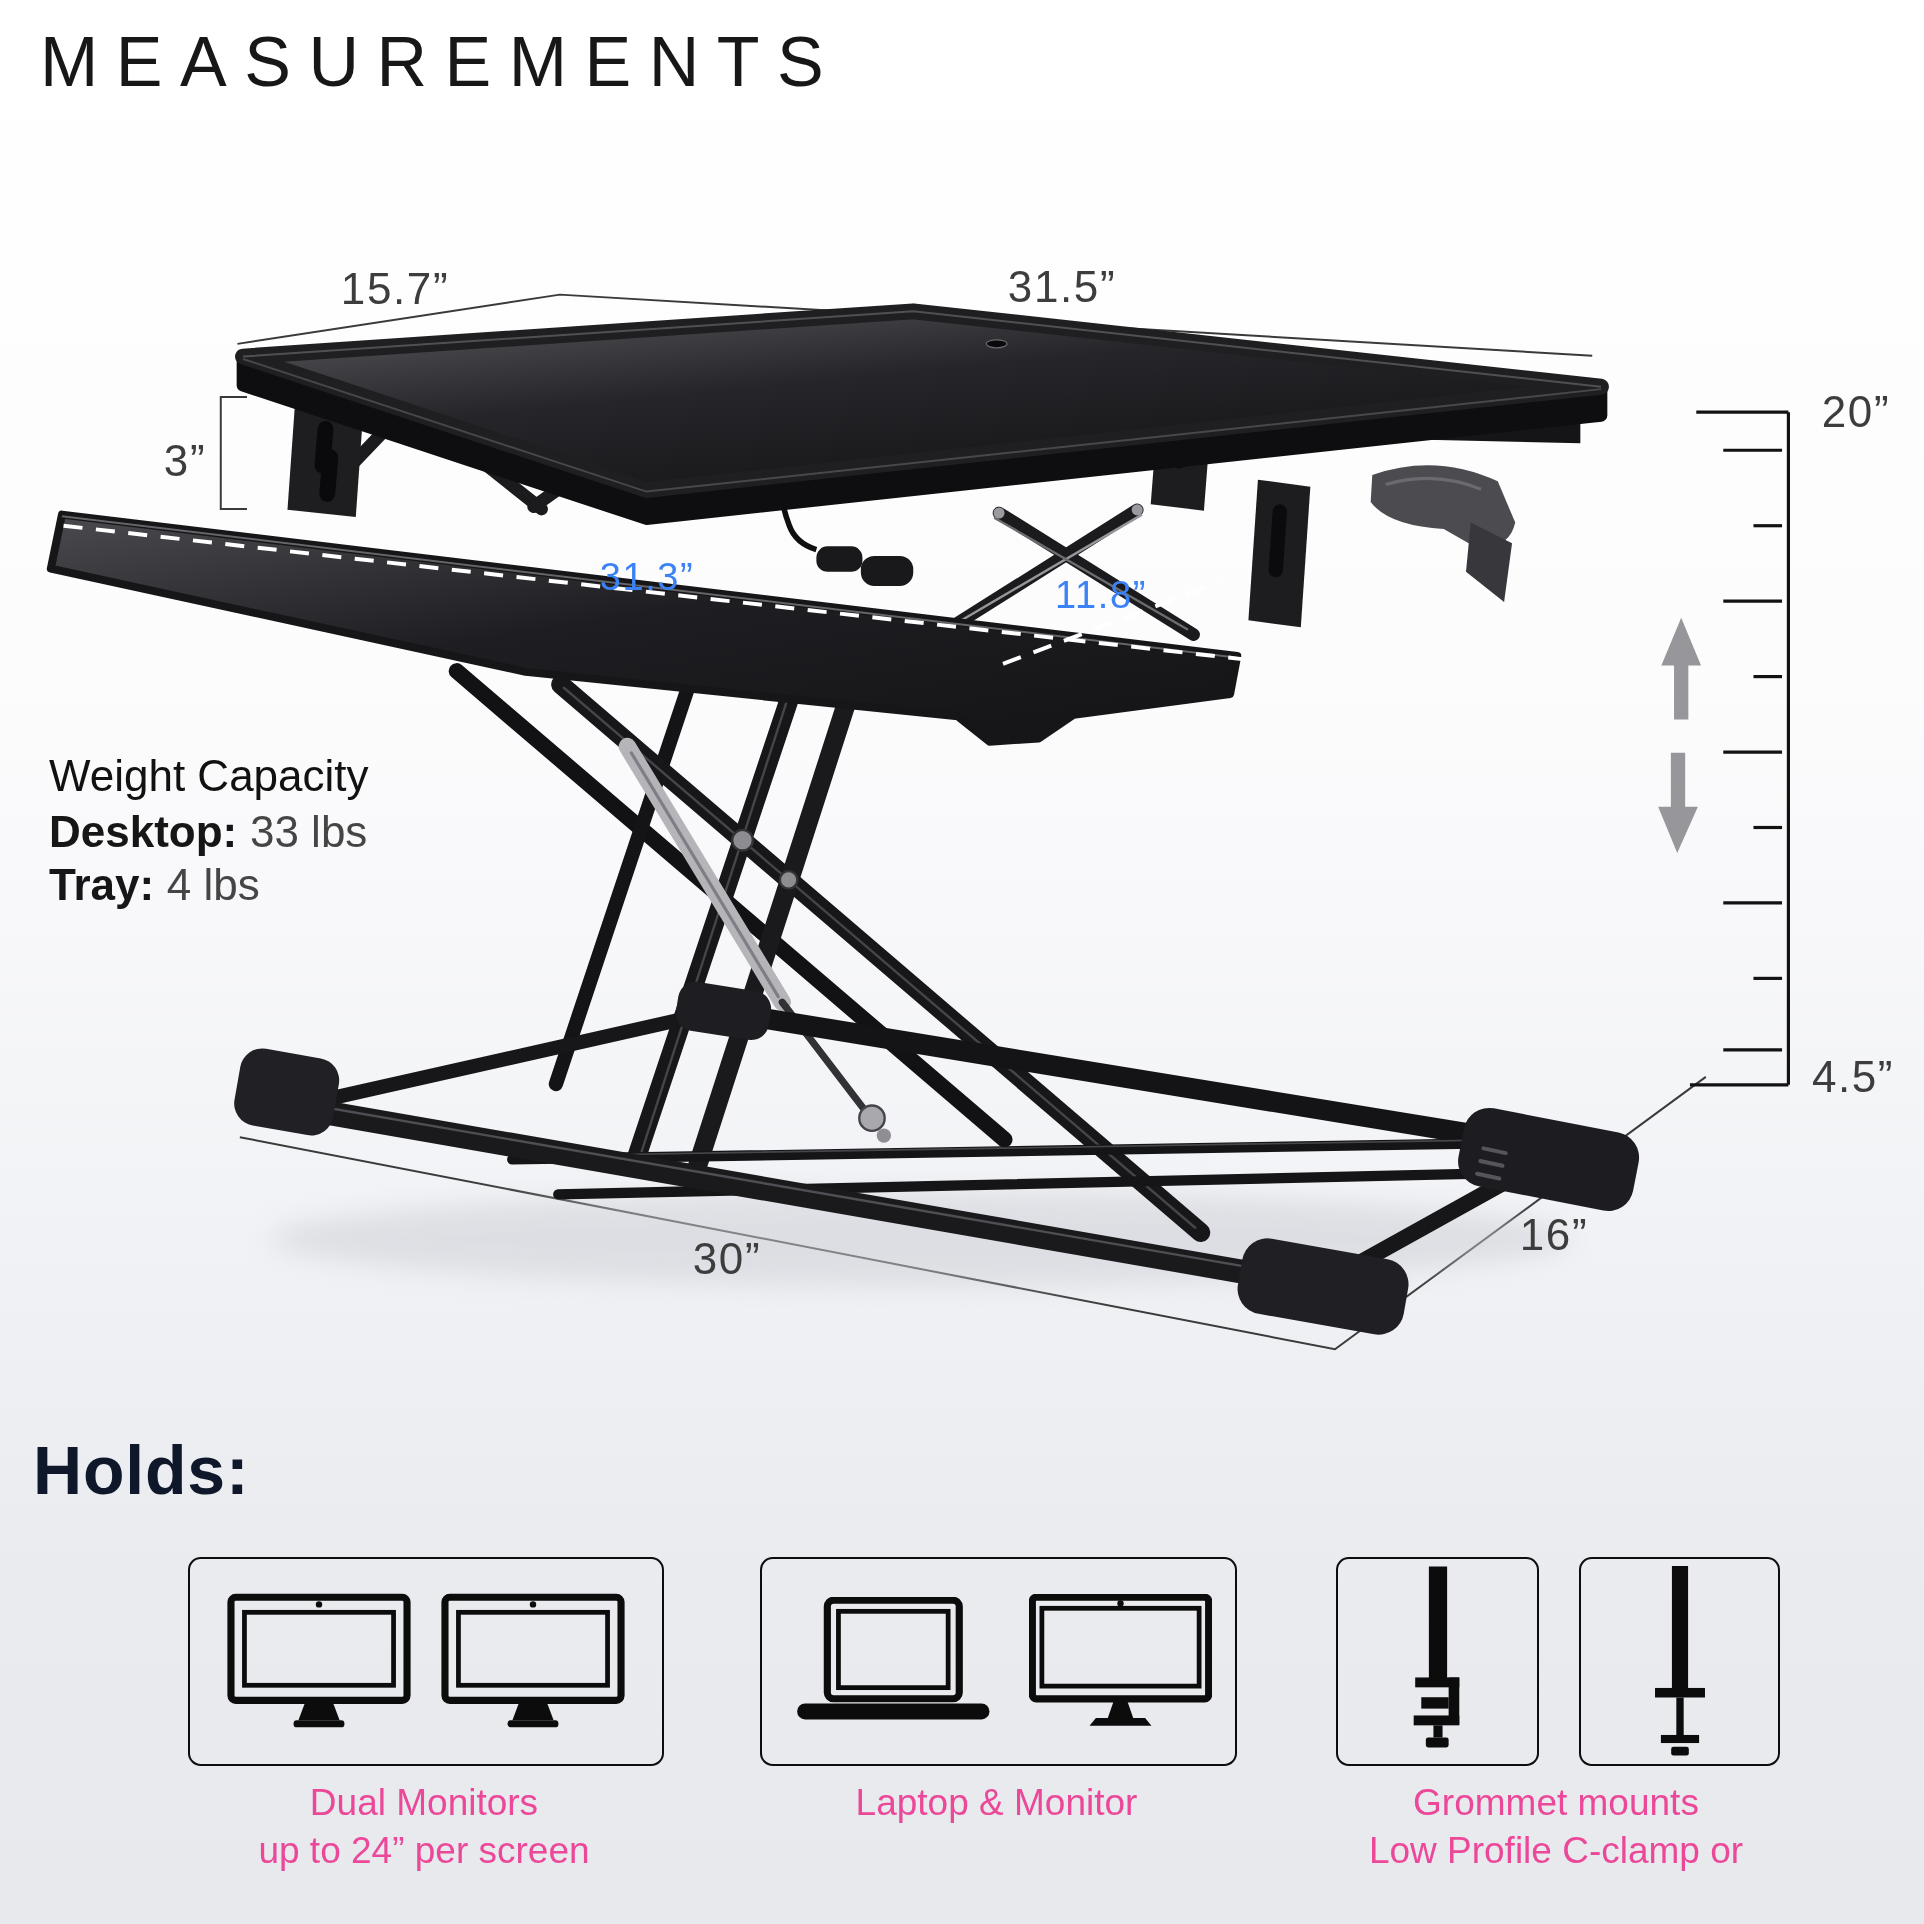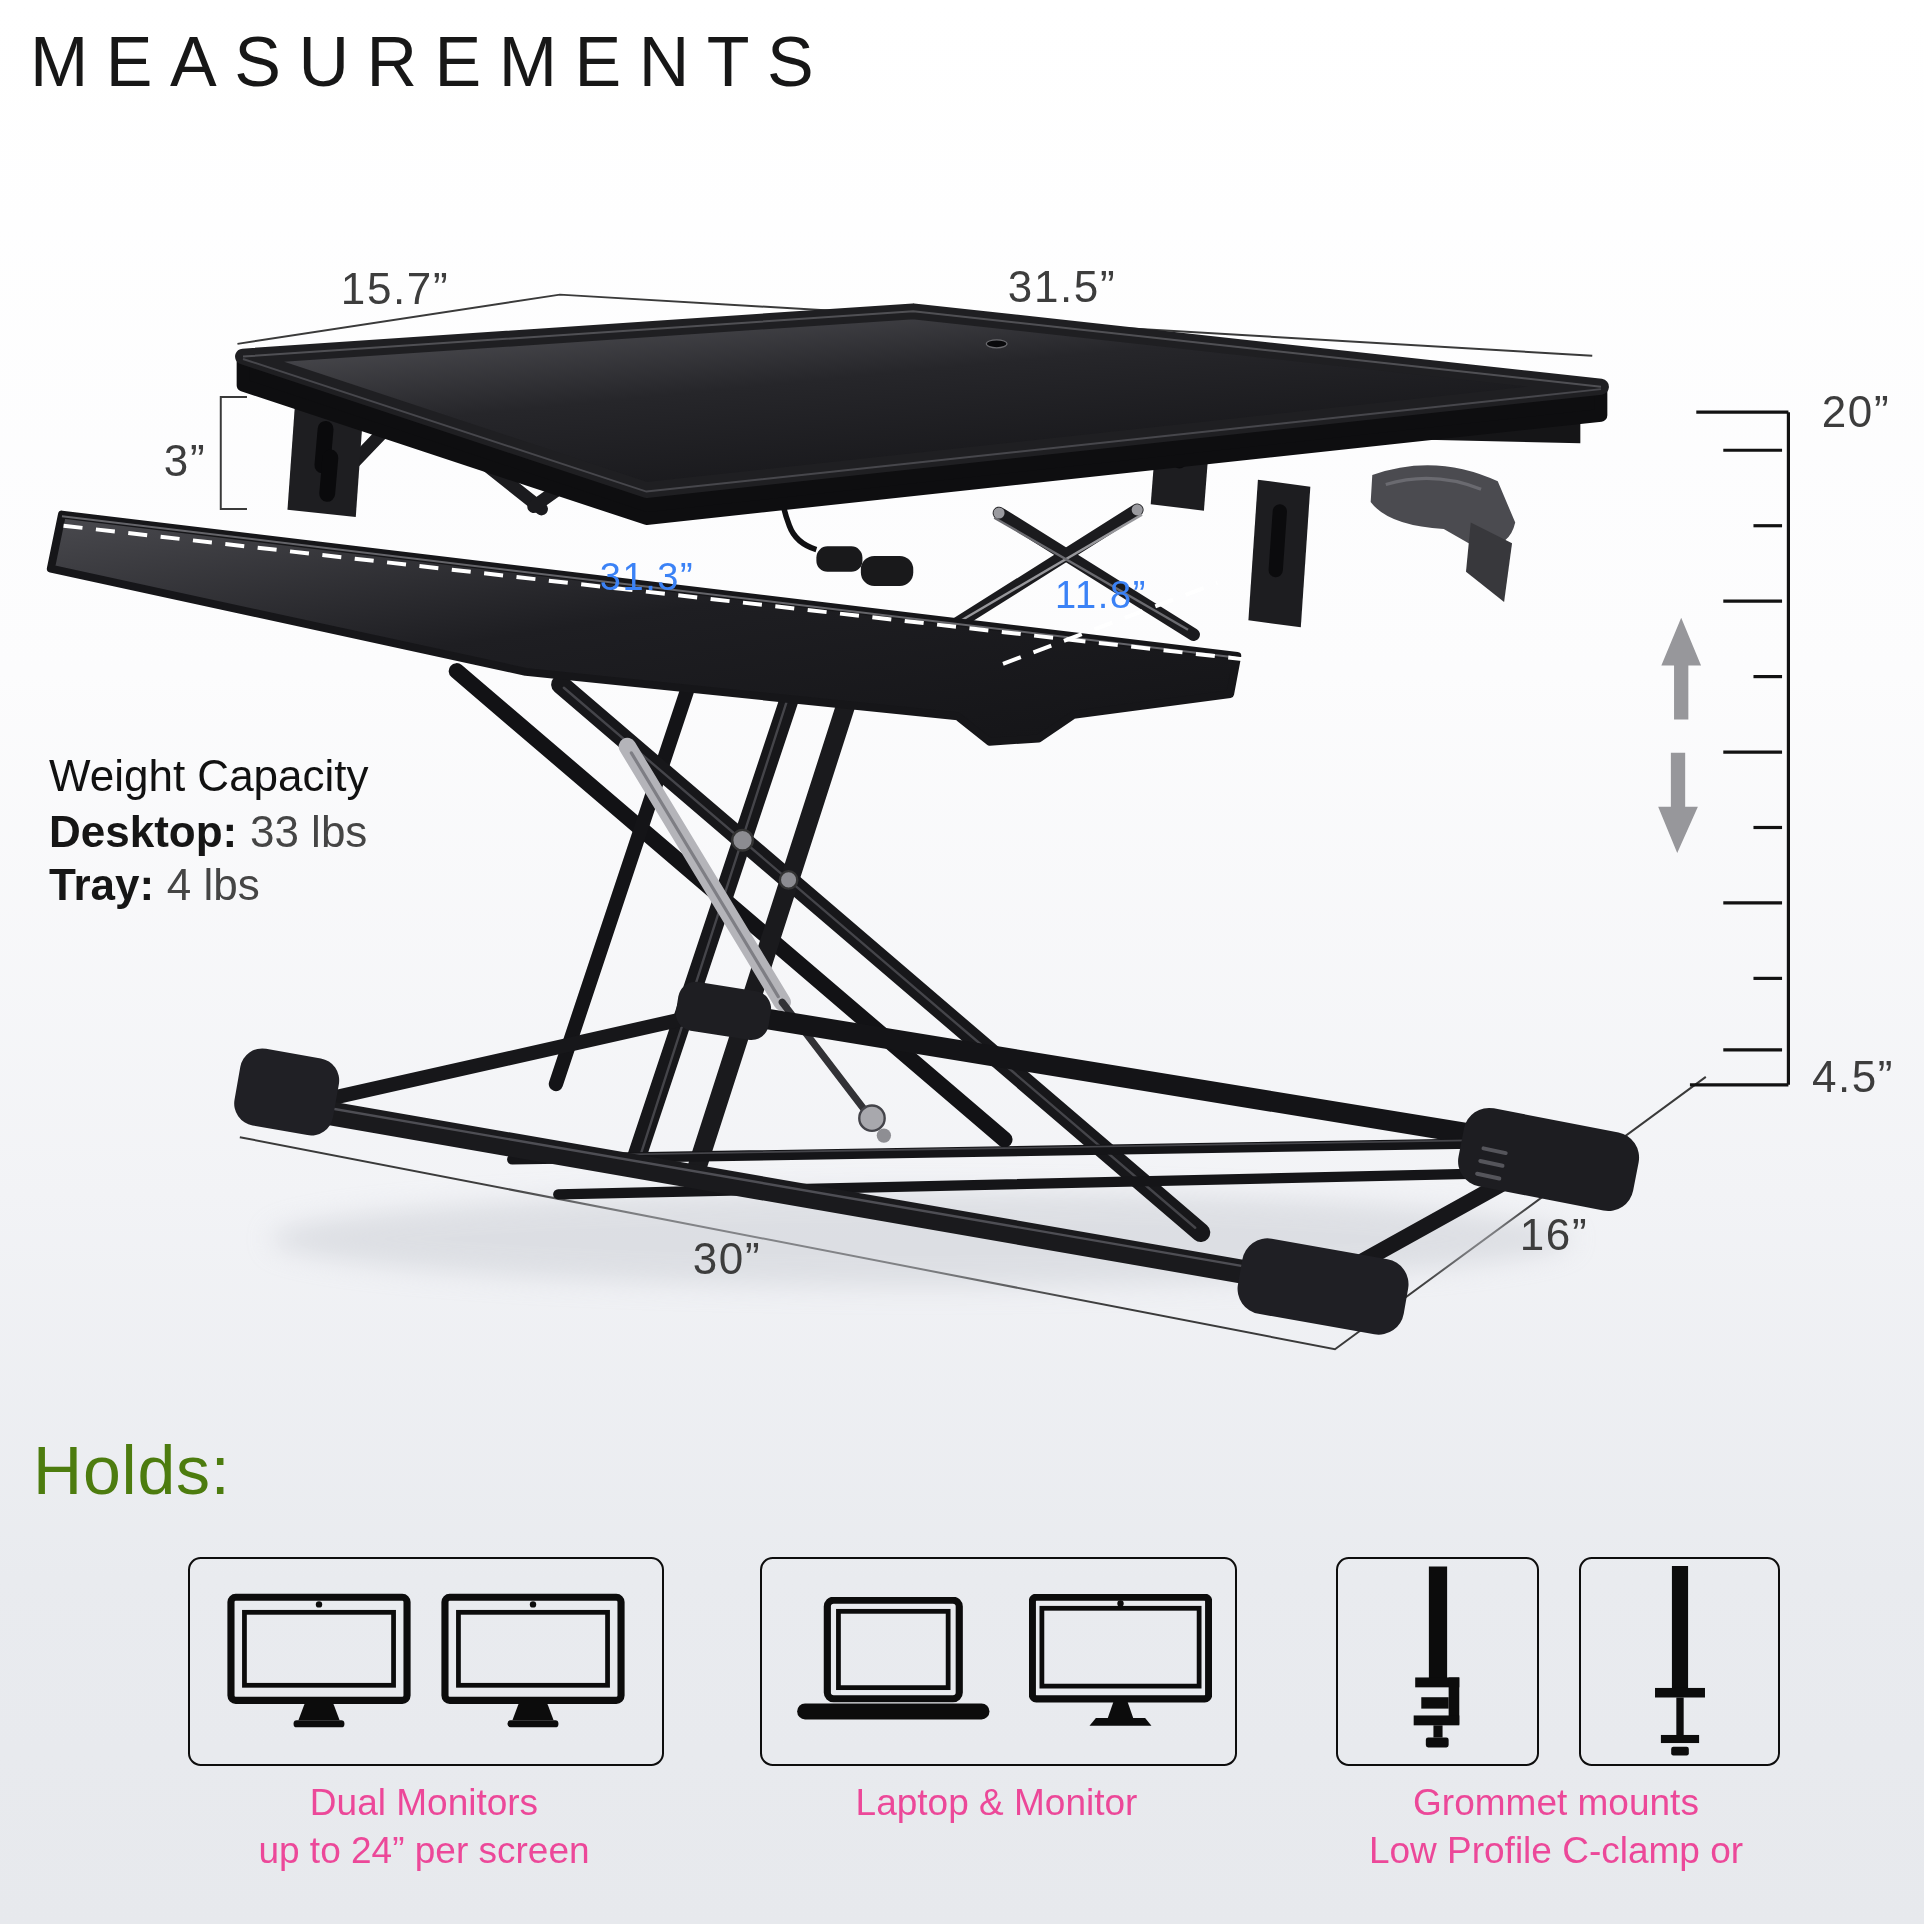--- a/index.html
+++ b/index.html
@@ -3,37 +3,37 @@
 <meta charset="utf-8">
 <style>
   html,body{margin:0;padding:0;}
   body{
     width:1925px;height:1925px;
     font-family:"Liberation Sans","DejaVu Sans",sans-serif;
     background:linear-gradient(180deg,#ffffff 0%,#fcfcfd 35%,#f2f3f6 62%,#e9ebef 82%,#e7e9ed 100%);
   }
   #canvas{position:relative;width:1925px;height:1925px;overflow:hidden;}
   .title{
-    position:absolute;left:30px;top:22px;
+    position:absolute;left:40px;top:22px;
     font-size:70px;font-weight:500;letter-spacing:17.5px;color:#171717;white-space:nowrap;
   }
   svg.layer{position:absolute;left:0;top:0;pointer-events:none;}
   .dim{
     position:absolute;transform:translate(-50%,-50%);
     font-size:44px;font-weight:400;color:#3d3d3d;letter-spacing:1.6px;white-space:nowrap;
   }
   .dim.white{color:#3b82f6;font-size:38px;}
   .weight{position:absolute;left:49px;top:751px;font-size:44px;color:#111;}
   .w-head{font-weight:400;margin-bottom:6.4px;}
   .w-row{margin-top:3.2px;line-height:49px;}
   .w-label{font-weight:700;color:#161616;}
   .w-val{font-weight:400;color:#454545;margin-left:12.7px;}
   .holds-head{
     position:absolute;left:33px;top:1431px;
-    font-size:68px;font-weight:400;color:#4d7c0f;letter-spacing:0.8px;
+    font-size:68px;font-weight:700;color:#0f172a;letter-spacing:0.8px;
   }
   .hbox{
     position:absolute;border:2.4px solid #0d0d0d;border-radius:12.7px;
     display:flex;align-items:center;justify-content:center;background:transparent;
   }
   .hbox svg{display:block;}
   .hlabel{
     position:absolute;text-align:center;
     font-size:37px;color:#ec4899;line-height:48px;font-weight:400;
   }

